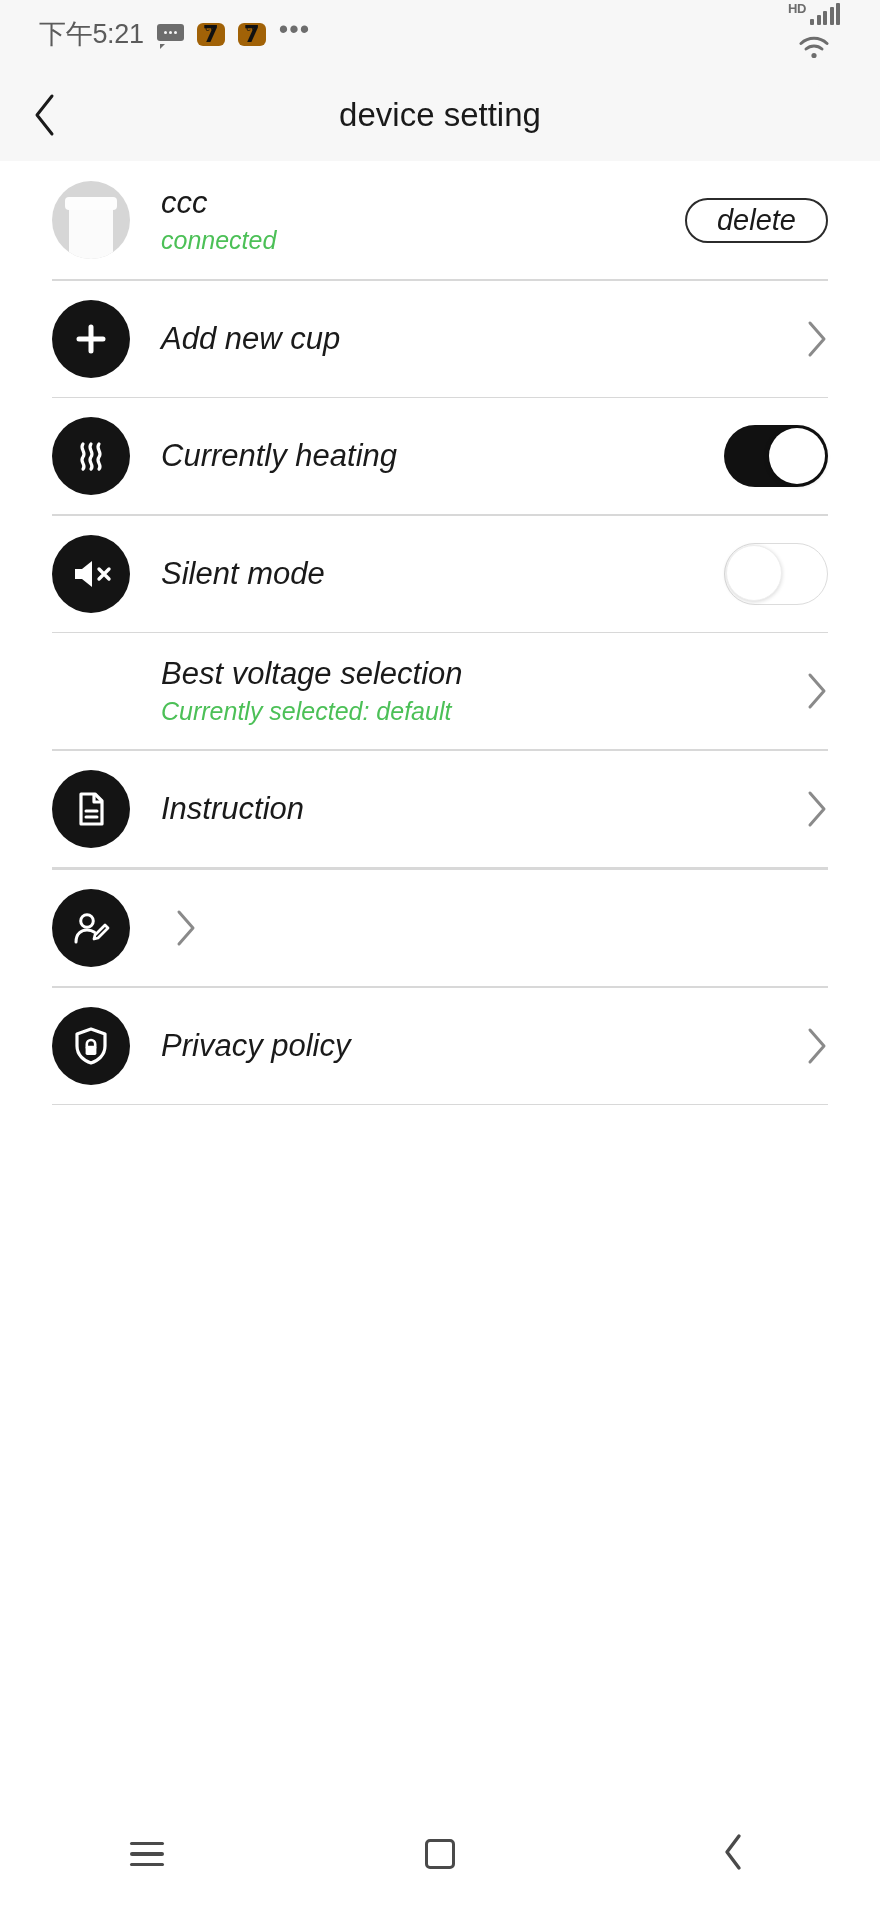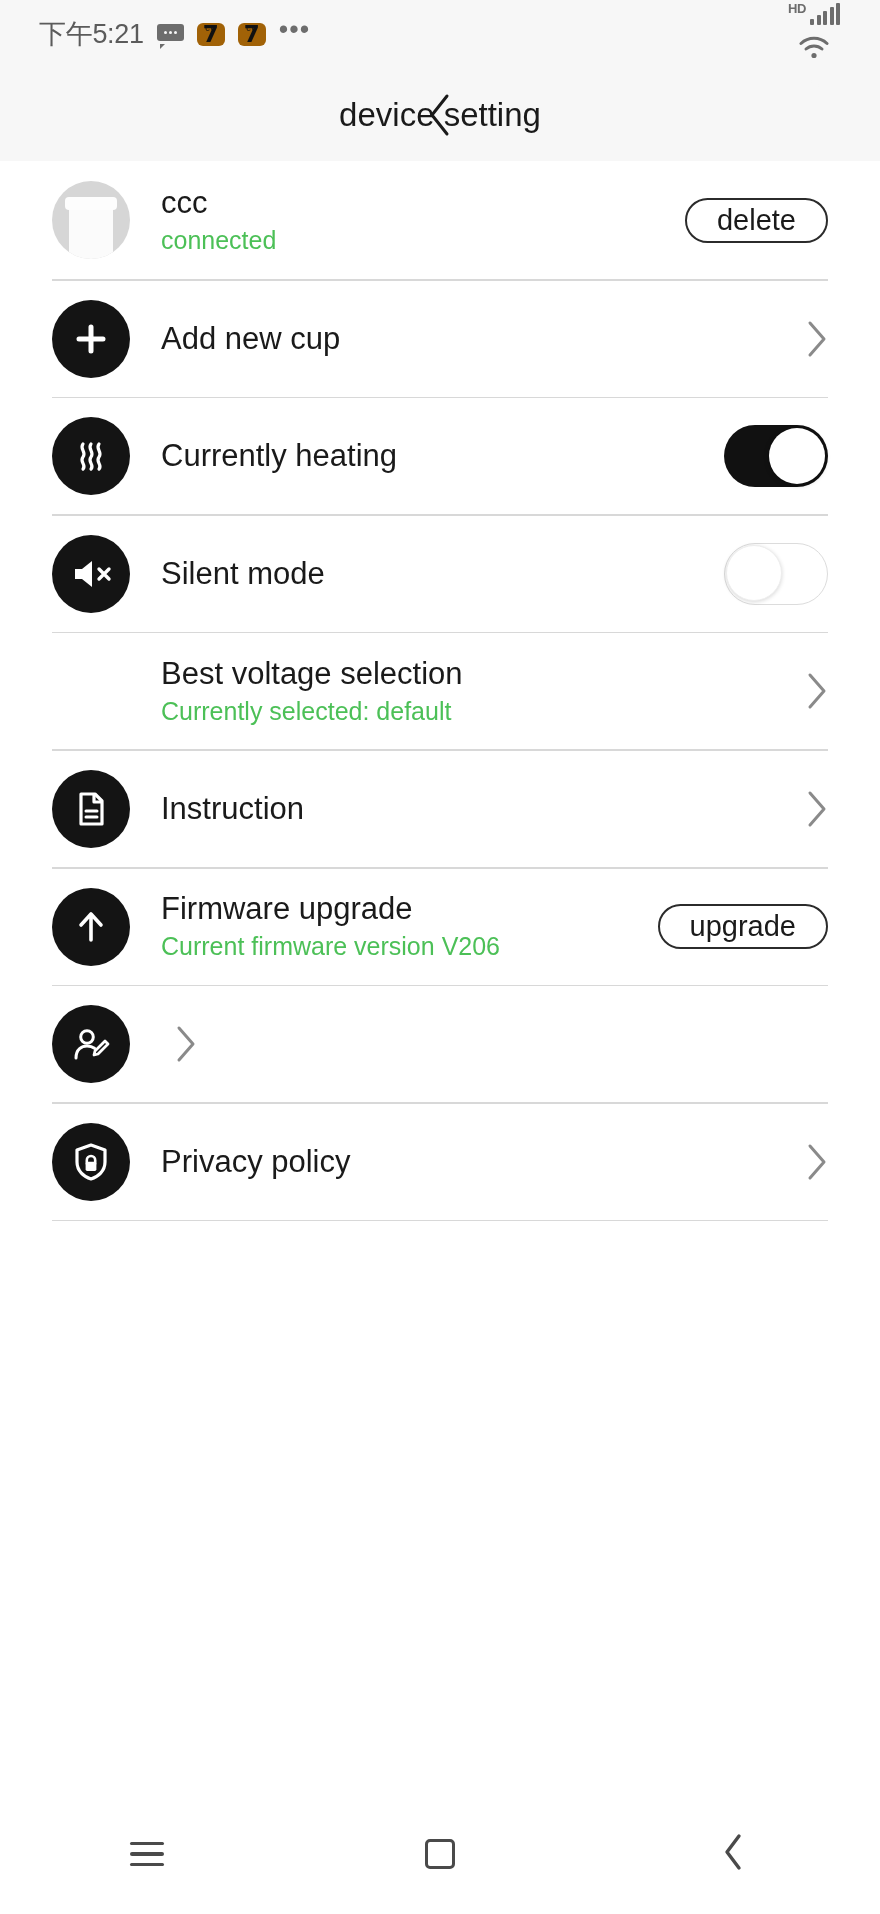--- a/index.html
+++ b/index.html
@@ -41,32 +41,32 @@
   .hd{ font-size:13px; color:#6d6d6d; font-weight:bold; line-height:1; margin-bottom:10px; letter-spacing:-0.3px;}
   .battery{ width:54px; height:27px; border:2.5px solid #7a7a7a; border-radius:9px; position:relative;
      display:flex; }
   .battery .fill{ position:absolute; left:2px; top:2px; bottom:2px; width:72%; background:#7a7a7a; border-radius:6px 3px 3px 6px; }
   .battery .pct{ position:relative; z-index:2; width:100%; text-align:center; font-size:16px; font-weight:bold; color:#f7f7f7; padding-right:7px; }
   .bolt{ font-size:25px; color:#6d6d6d; line-height:1; }
 
   
   .header{
     height:93px; background:#f7f7f7;
-    display:flex; align-items:center; position:relative;justify-content:center;
+    display:flex; align-items:center; position:relative;
   }
   .back-chev{ width:90px; display:flex; align-items:center; justify-content:center; }
   .back-chev svg{ display:block; }
   .header-title{
     position:absolute; left:0; right:0; text-align:center;
     font-size:33px; color:#1a1a1a; pointer-events:none;
   }
 
   
   .list{ background:#fff; padding:0 52px; }
-  .row{ display:flex; align-items:center; min-height:116px; position:relative; }
+  .row{ display:flex; align-items:center; min-height:116px; position:relative;font-style:italic; }
   .row.device{ min-height:118px; }
   .divider{ height:1.6px; background:#d8d8d8; }
 
   .avatar{
     width:78px; height:78px; border-radius:50%; background:#d6d6d6;
     position:relative; overflow:hidden; flex:none; margin-right:31px;
   }
   .avatar .cup{
     position:absolute; left:50%; transform:translateX(-50%); bottom:-6px;
     width:44px; height:62px; background:#fbfbfb; border-radius:6px 6px 10px 10px;
@@ -294,32 +294,20 @@
           <div class="title">Instruction</div>
         </div>
       <div class="chev">
         <svg width="22" height="38" viewBox="0 0 22 38">
             <path d="M4 3 L18 19 L4 35" fill="none" stroke="#8a8a8a" stroke-width="3" stroke-linecap="round" stroke-linejoin="round"></path>
           </svg>
       </div>
     </div>
     <div class="divider"></div>
 
-    <div class="row">
-      <div class="cicon">
-        <svg width="40" height="42" viewBox="0 0 40 42">
-          <path d="M20 34 V9 M10 19 L20 8 L30 19" fill="none" stroke="#fff" stroke-width="3.6" stroke-linecap="round" stroke-linejoin="round"></path>
-        </svg>
-      </div>
-      <div class="texts">
-        <div class="title tight">Firmware upgrade</div>
-        <div class="sub">Current firmware version V206</div>
-      </div>
-      <div class="pill">upgrade</div>
-    </div>
     <div class="divider"></div>
 
     <div class="row">
       <div class="cicon">
         <svg width="42" height="42" viewBox="0 0 42 42">
           <circle cx="17" cy="14" r="6.3" fill="none" stroke="#fff" stroke-width="3"></circle>
           <path d="M6 35 C6 26 12 23 17 23 C20 23 22.5 23.8 24.5 25.3" fill="none" stroke="#fff" stroke-width="3" stroke-linecap="round"></path>
           <path d="M35 18 L38 21 L28 31 L24 32 L25 28 Z" fill="none" stroke="#fff" stroke-width="2.8" stroke-linejoin="round"></path>
         </svg>
       </div>

